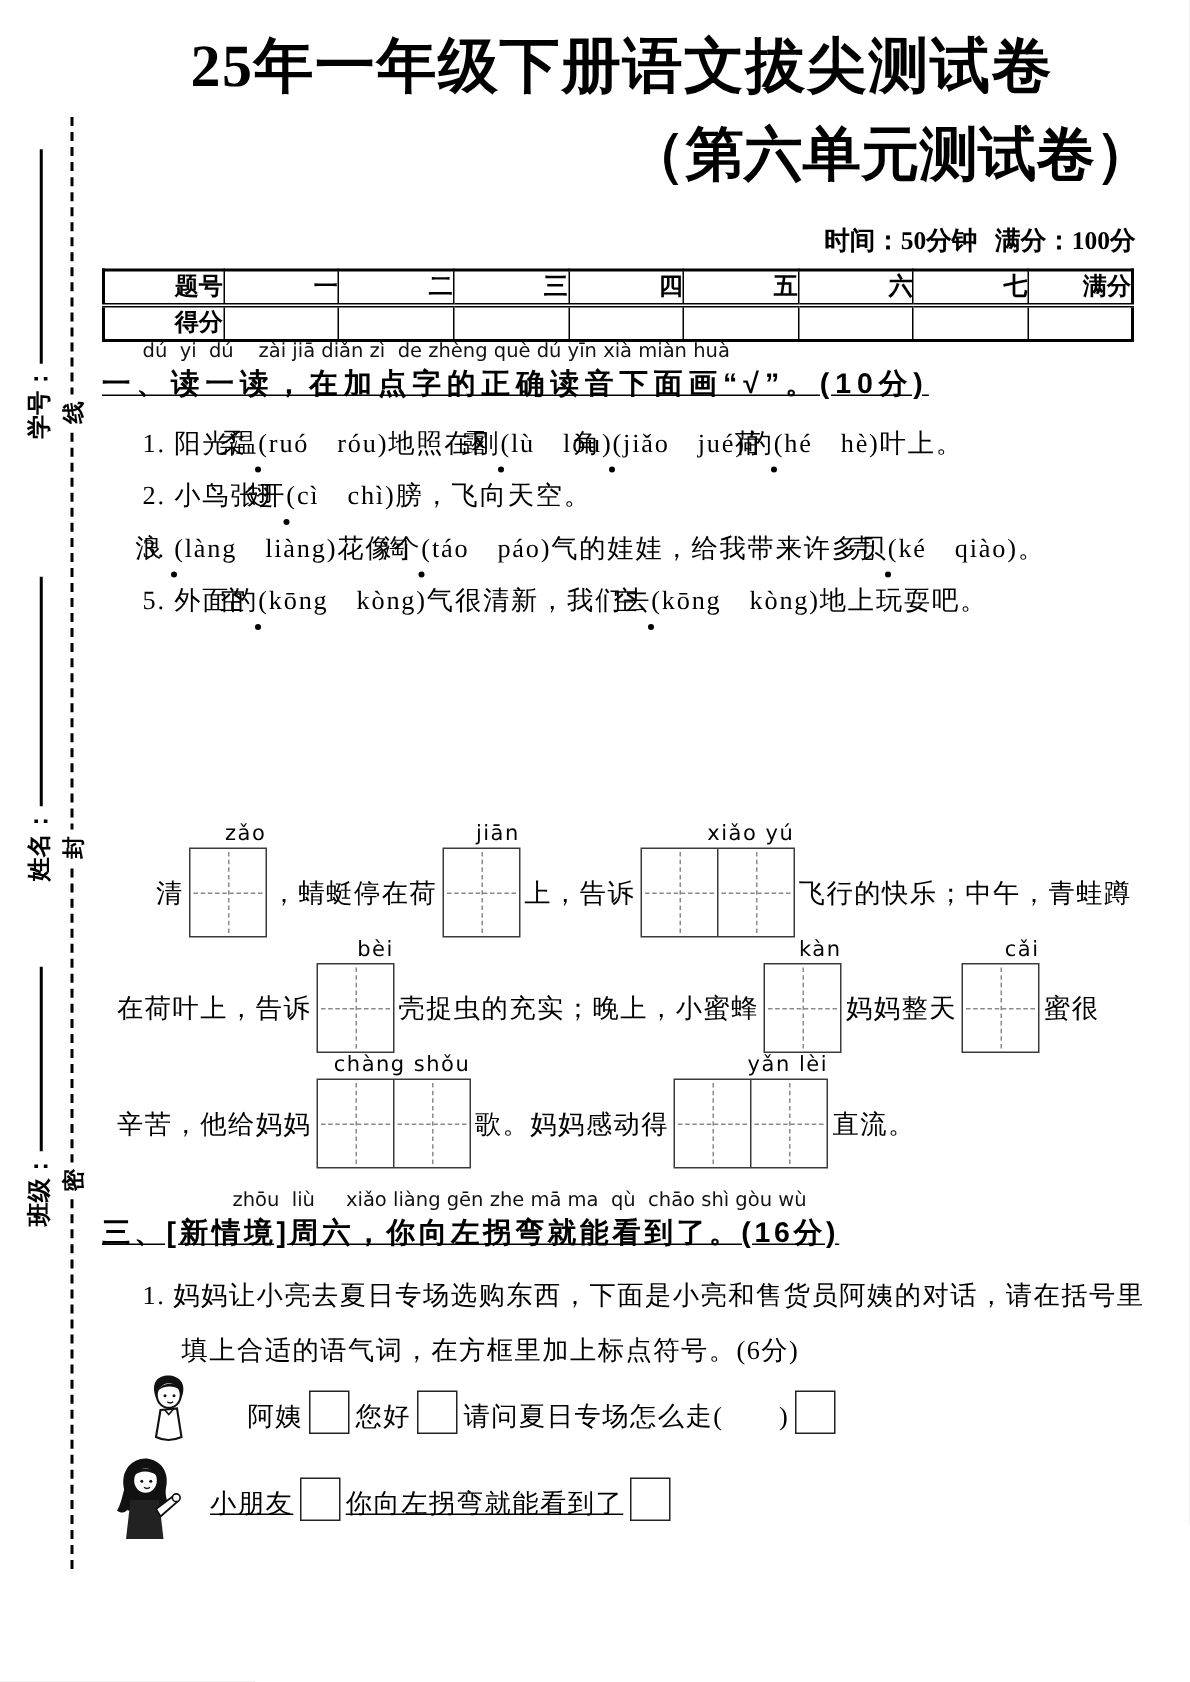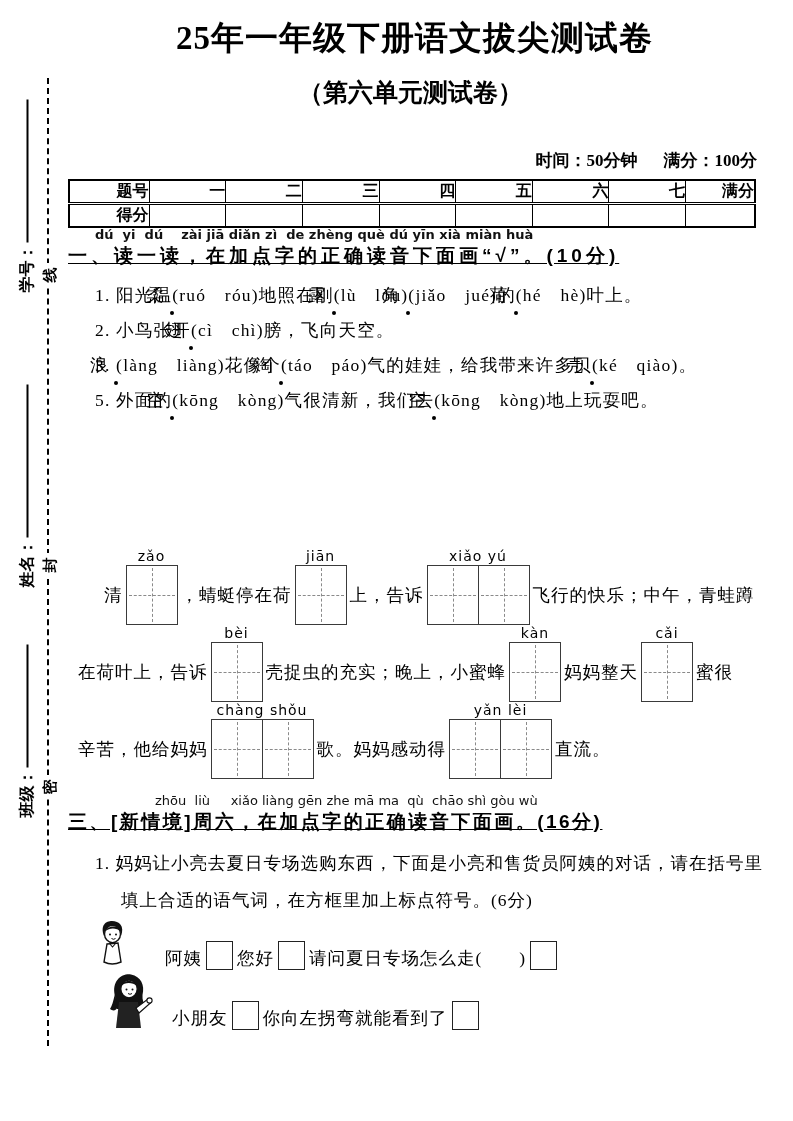--- a/index.html
+++ b/index.html
@@ -13,67 +13,67 @@
   .seal-blank{display:inline-block;border-bottom:2px solid #000;height:1px;margin-left:2px;}
   .seal-field.f0{width:205px;left:-76px;top:175px;}  .seal-field.f0 .seal-blank{width:143px;}
   .seal-field.f1{width:215px;left:-81px;top:465px;}  .seal-field.f1 .seal-blank{width:153px;}
   .seal-field.f2{width:185px;left:-66px;top:710px;}  .seal-field.f2 .seal-blank{width:123px;}
   .seal-char{position:absolute;left:38px;width:24px;height:22px;line-height:22px;text-align:center;
              background:#fff;transform:rotate(-90deg);font-size:15px;font-weight:bold;}
   .seal-char.c0{top:264px;} .seal-char.c1{top:554px;} .seal-char.c2{top:776px;}
 
   
   .title{position:absolute;top:16px;left:60px;right:24px;text-align:center;
-         font-size:33px;font-weight:900;letter-spacing:1px;}
-  .subtitle{position:absolute;top:76px;left:52px;right:24px;text-align:center;
-            font-size:25px;font-weight:900;}
+         font-size:40px;font-weight:900;letter-spacing:1px;}
+  .subtitle{position:absolute;top:76px;left:52px;right:24px;text-align:right;
+            font-size:39px;font-weight:900;}
   .meta{position:absolute;top:149px;right:36px;font-size:17px;font-weight:bold;}
-  .meta span{margin-left:26px;}
+  .meta span{margin-left:12px;}
 
   
   .score-table{position:absolute;left:68px;top:179px;width:688px;border-collapse:collapse;
                font-size:16px;font-weight:600;text-align:right;}
   .score-table th,.score-table td{border:1px solid #000;height:21px;padding:0;font-weight:600;}
   .score-table{border:2px solid #000;}
   .score-table tr.score-r td{border-top:3px double #000;}
   .score-table .c-first{width:80px;} .score-table .c-num{width:77px;} .score-table .c-last{width:69px;}
 
   
   .pinyin{position:absolute;font-family:"DejaVu Sans",sans-serif;font-size:13px;white-space:pre;color:#111;}
   .sec-head{position:absolute;font-family:"Liberation Sans",sans-serif;font-size:19px;font-weight:bold;white-space:nowrap;text-decoration:underline;}
-  .p1{left:95px;top:227px;font-weight:bold;} .h1{left:68px;top:243px;letter-spacing:4px;}
+  .p1{left:95px;top:227px;} .h1{left:68px;top:243px;letter-spacing:4px;}
   .p2{left:95px;top:498px;} .h2{left:68px;top:514px;letter-spacing:4px;}
   .p3{left:155px;top:793px;} .h3{left:68px;top:809px;letter-spacing:2.5px;}
 
   
   .s1-items{position:absolute;left:95px;top:278px;width:648px;font-size:17.5px;line-height:35px;letter-spacing:1.2px;}
   .s1-item{text-indent:-26px;padding-left:26px;}
   .dot-char{position:relative;display:inline-block;}
   .dot-char::after{content:"";position:absolute;left:50%;bottom:-2px;width:4px;height:4px;
                    background:#000;border-radius:50%;transform:translateX(-50%);}
 
   
   .s2-lines{position:absolute;left:78px;top:556px;width:695px;font-size:17.5px;letter-spacing:1px;}
   .fill-row{display:flex;align-items:center;height:77px;white-space:nowrap;}
   .fill-row:first-child{padding-left:26px;}
   .tian{position:relative;display:inline-flex;margin:0 3px;vertical-align:middle;}
-  .tian .py{position:absolute;top:-17px;left:0;right:0;text-align:center;white-space:nowrap;
+  .tian .py{position:absolute;top:-17px;left:0;right:0;text-align:right;white-space:nowrap;
             font-family:"DejaVu Sans",sans-serif;font-size:14px;line-height:16px;}
   .tian .cells{display:flex;border:1.6px solid #3a3a3a;}
   .tian .cell{position:relative;width:50px;height:58px;}
   .tian .cell + .cell{border-left:1.6px solid #3a3a3a;}
   .tian .cell::before{content:"";position:absolute;left:2px;right:2px;top:50%;border-top:1.2px dashed #8a8a8a;}
   .tian .cell::after{content:"";position:absolute;top:2px;bottom:2px;left:50%;border-left:1.2px dashed #8a8a8a;}
 
   
   .s3-q1{position:absolute;left:95px;top:845px;width:652px;font-size:17.5px;line-height:37px;
          letter-spacing:1px;text-indent:-26px;padding-left:26px;}
-  .dlg-row{position:absolute;display:flex;align-items:flex-end;font-size:17.5px;letter-spacing:1px;white-space:nowrap;}
+  .dlg-row{position:absolute;display:flex;align-items:center;font-size:17.5px;letter-spacing:1px;white-space:nowrap;}
   .dlg-row.r0{left:95px;top:912px;height:58px;}
-  .dlg-row.r1{left:104px;top:968px;height:62px;}
+  .dlg-row.r1{left:72px;top:968px;height:62px;text-decoration:underline;}
   .dlg-row.r0 .avatar{margin-right:36px;} .dlg-row.r1 .avatar{margin-right:18px;}
   .avatar{display:inline-flex;}
   .punct-box{display:inline-block;width:25px;height:27px;border:1.6px solid #222;
              vertical-align:-6px;margin:0 4px;background:#fff;}
 </style>
 </head>
 <body>
 
 <div class="page">
 
@@ -199,21 +199,21 @@
           <span class="cells">
             <span class="cell"></span>
             <span class="cell"></span>
           </span>
         </span>
         <span>直流。</span>
       </div>
     </div>
 
   <div class="pinyin p3">zhōu  liù     xiǎo liàng gēn zhe mā ma  qù  chāo shì gòu wù</div>
-  <div class="sec-head h3">三、[新情境]周六，在加点字的正确读音下面画。(16分)</div>
+  <div class="sec-head h3">三、[新情境]周六，你向左拐弯就能看到了。(16分)</div>
   <div class="s3-q1">1. 妈妈让小亮去夏日专场选购东西，下面是小亮和售货员阿姨的对话，请在括号里填上合适的语气词，在方框里加上标点符号。(6分)</div>
 
   <div class="dlg-row r0">
     <span class="avatar">
       <svg width="34" height="50" viewBox="0 0 34 50">
         <path d="M9 16 C5 5 11 1 17 1 C24 1 30 6 26 16 C25 8 21 6 17 7 C12 7 10 10 9 16 Z" fill="#111"></path>
         <ellipse cx="17.5" cy="14" rx="8" ry="8.6" fill="#fff" stroke="#111" stroke-width="1.4"></ellipse>
         <path d="M10.5 11 C12 5.5 24 4.5 26 11 C21 7.5 14.5 7.5 10.5 11 Z" fill="#111"></path>
         <circle cx="15" cy="14.5" r="1" fill="#111"></circle>
           <circle cx="21" cy="14.5" r="1" fill="#111"></circle>

